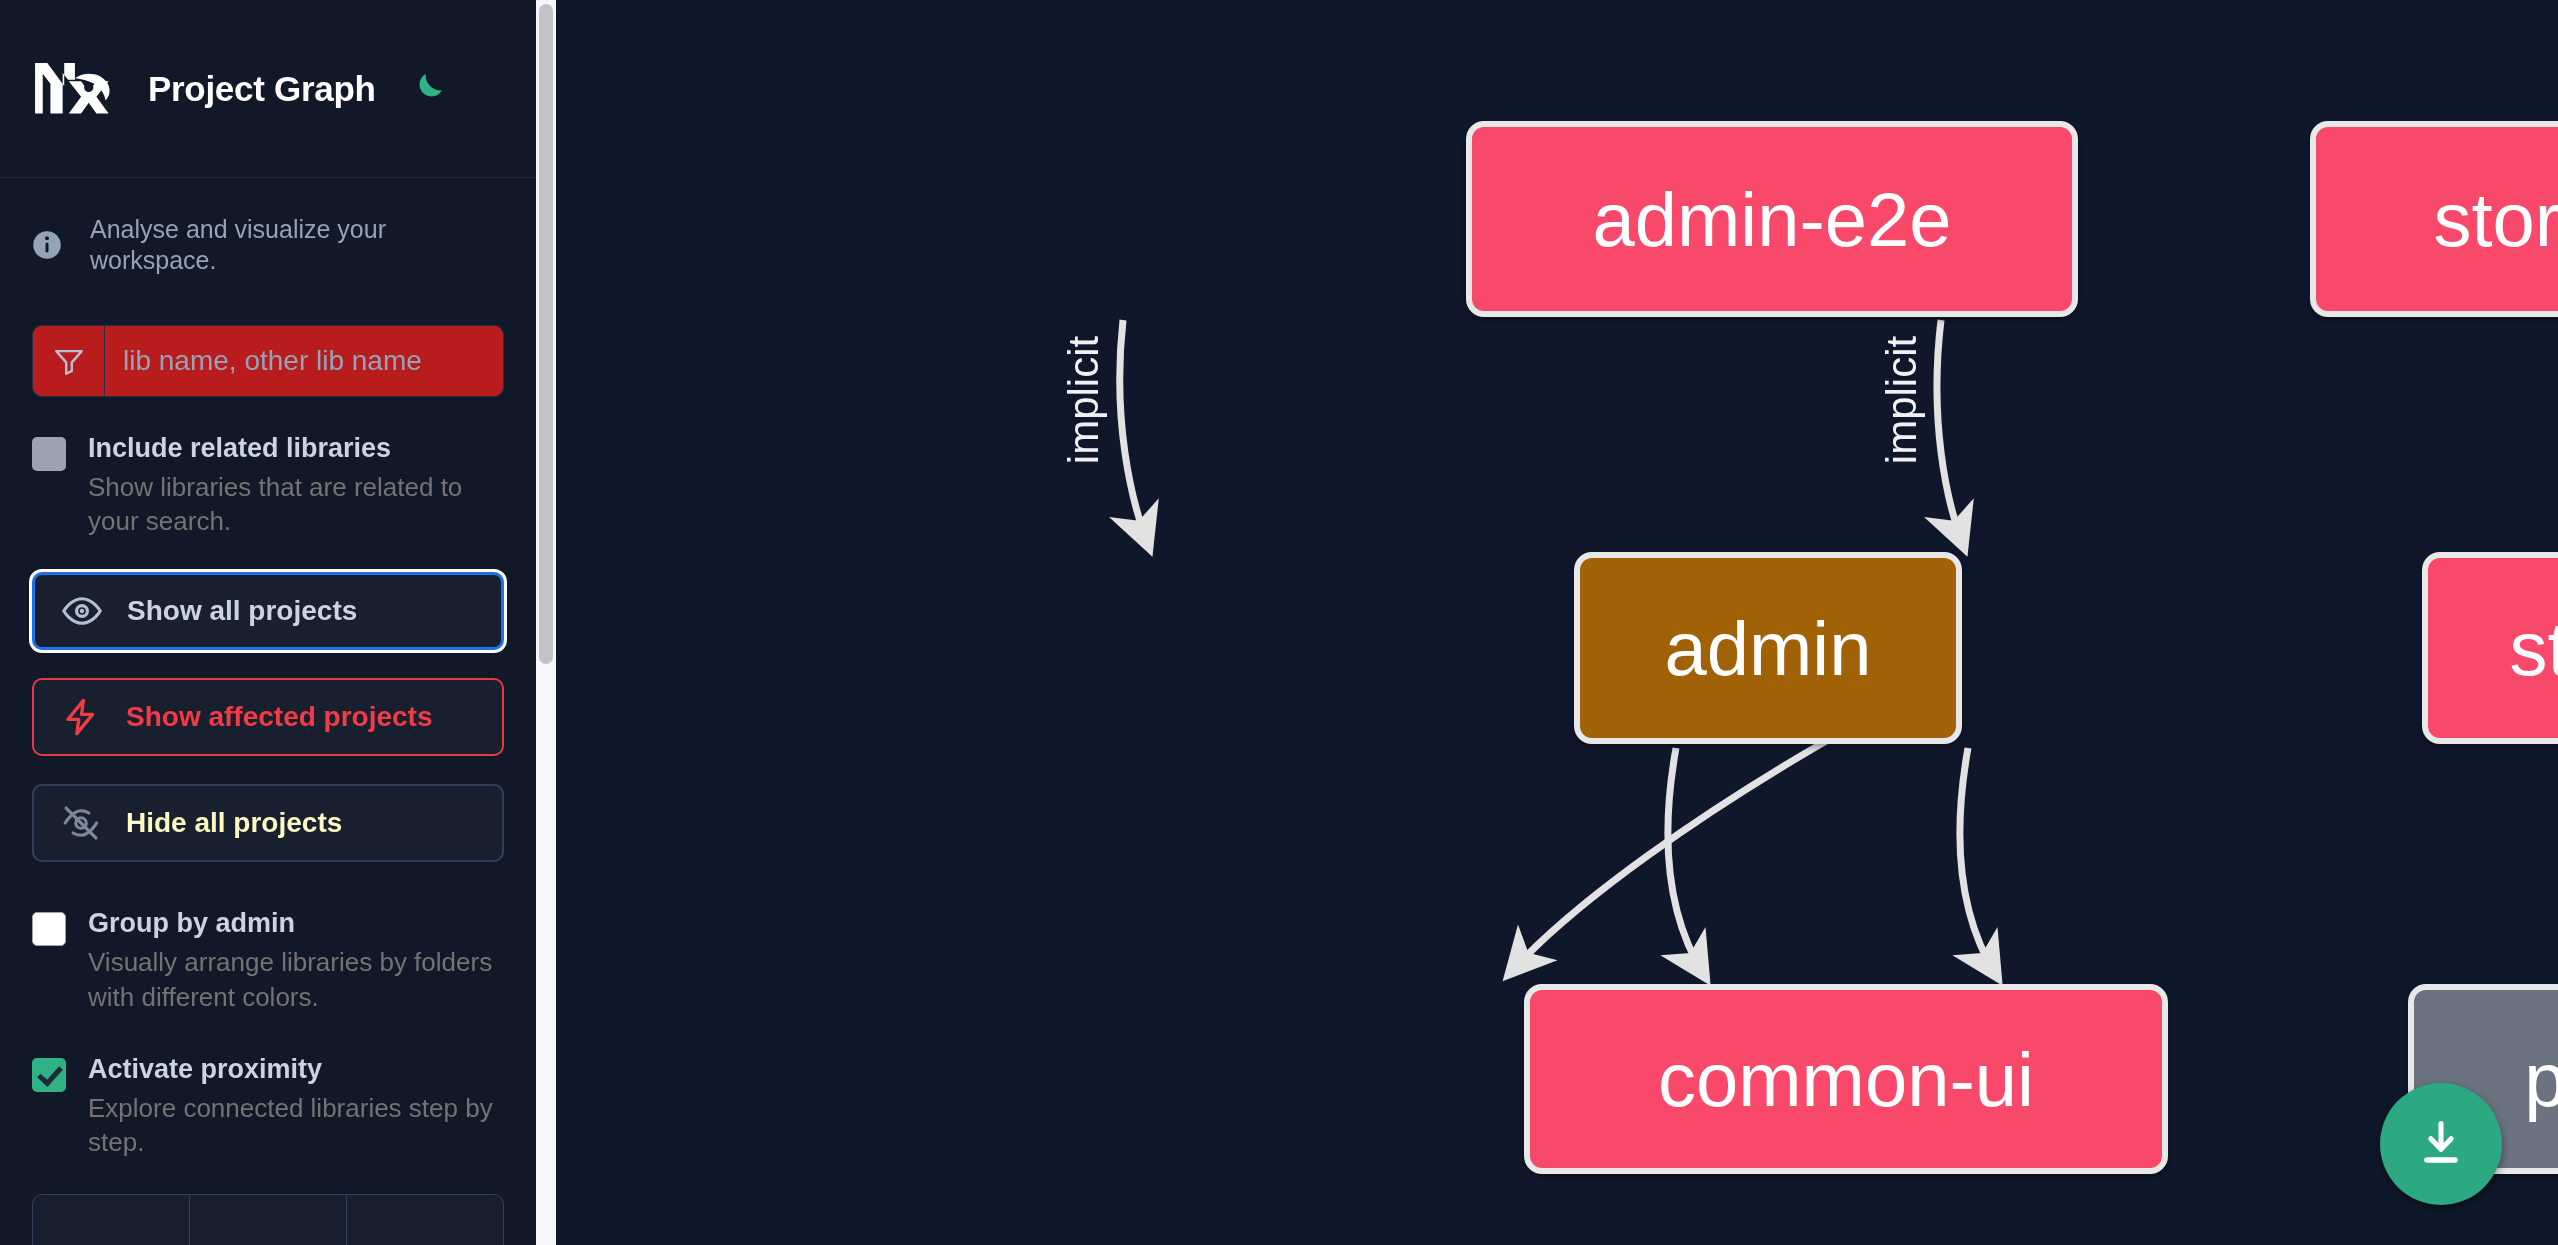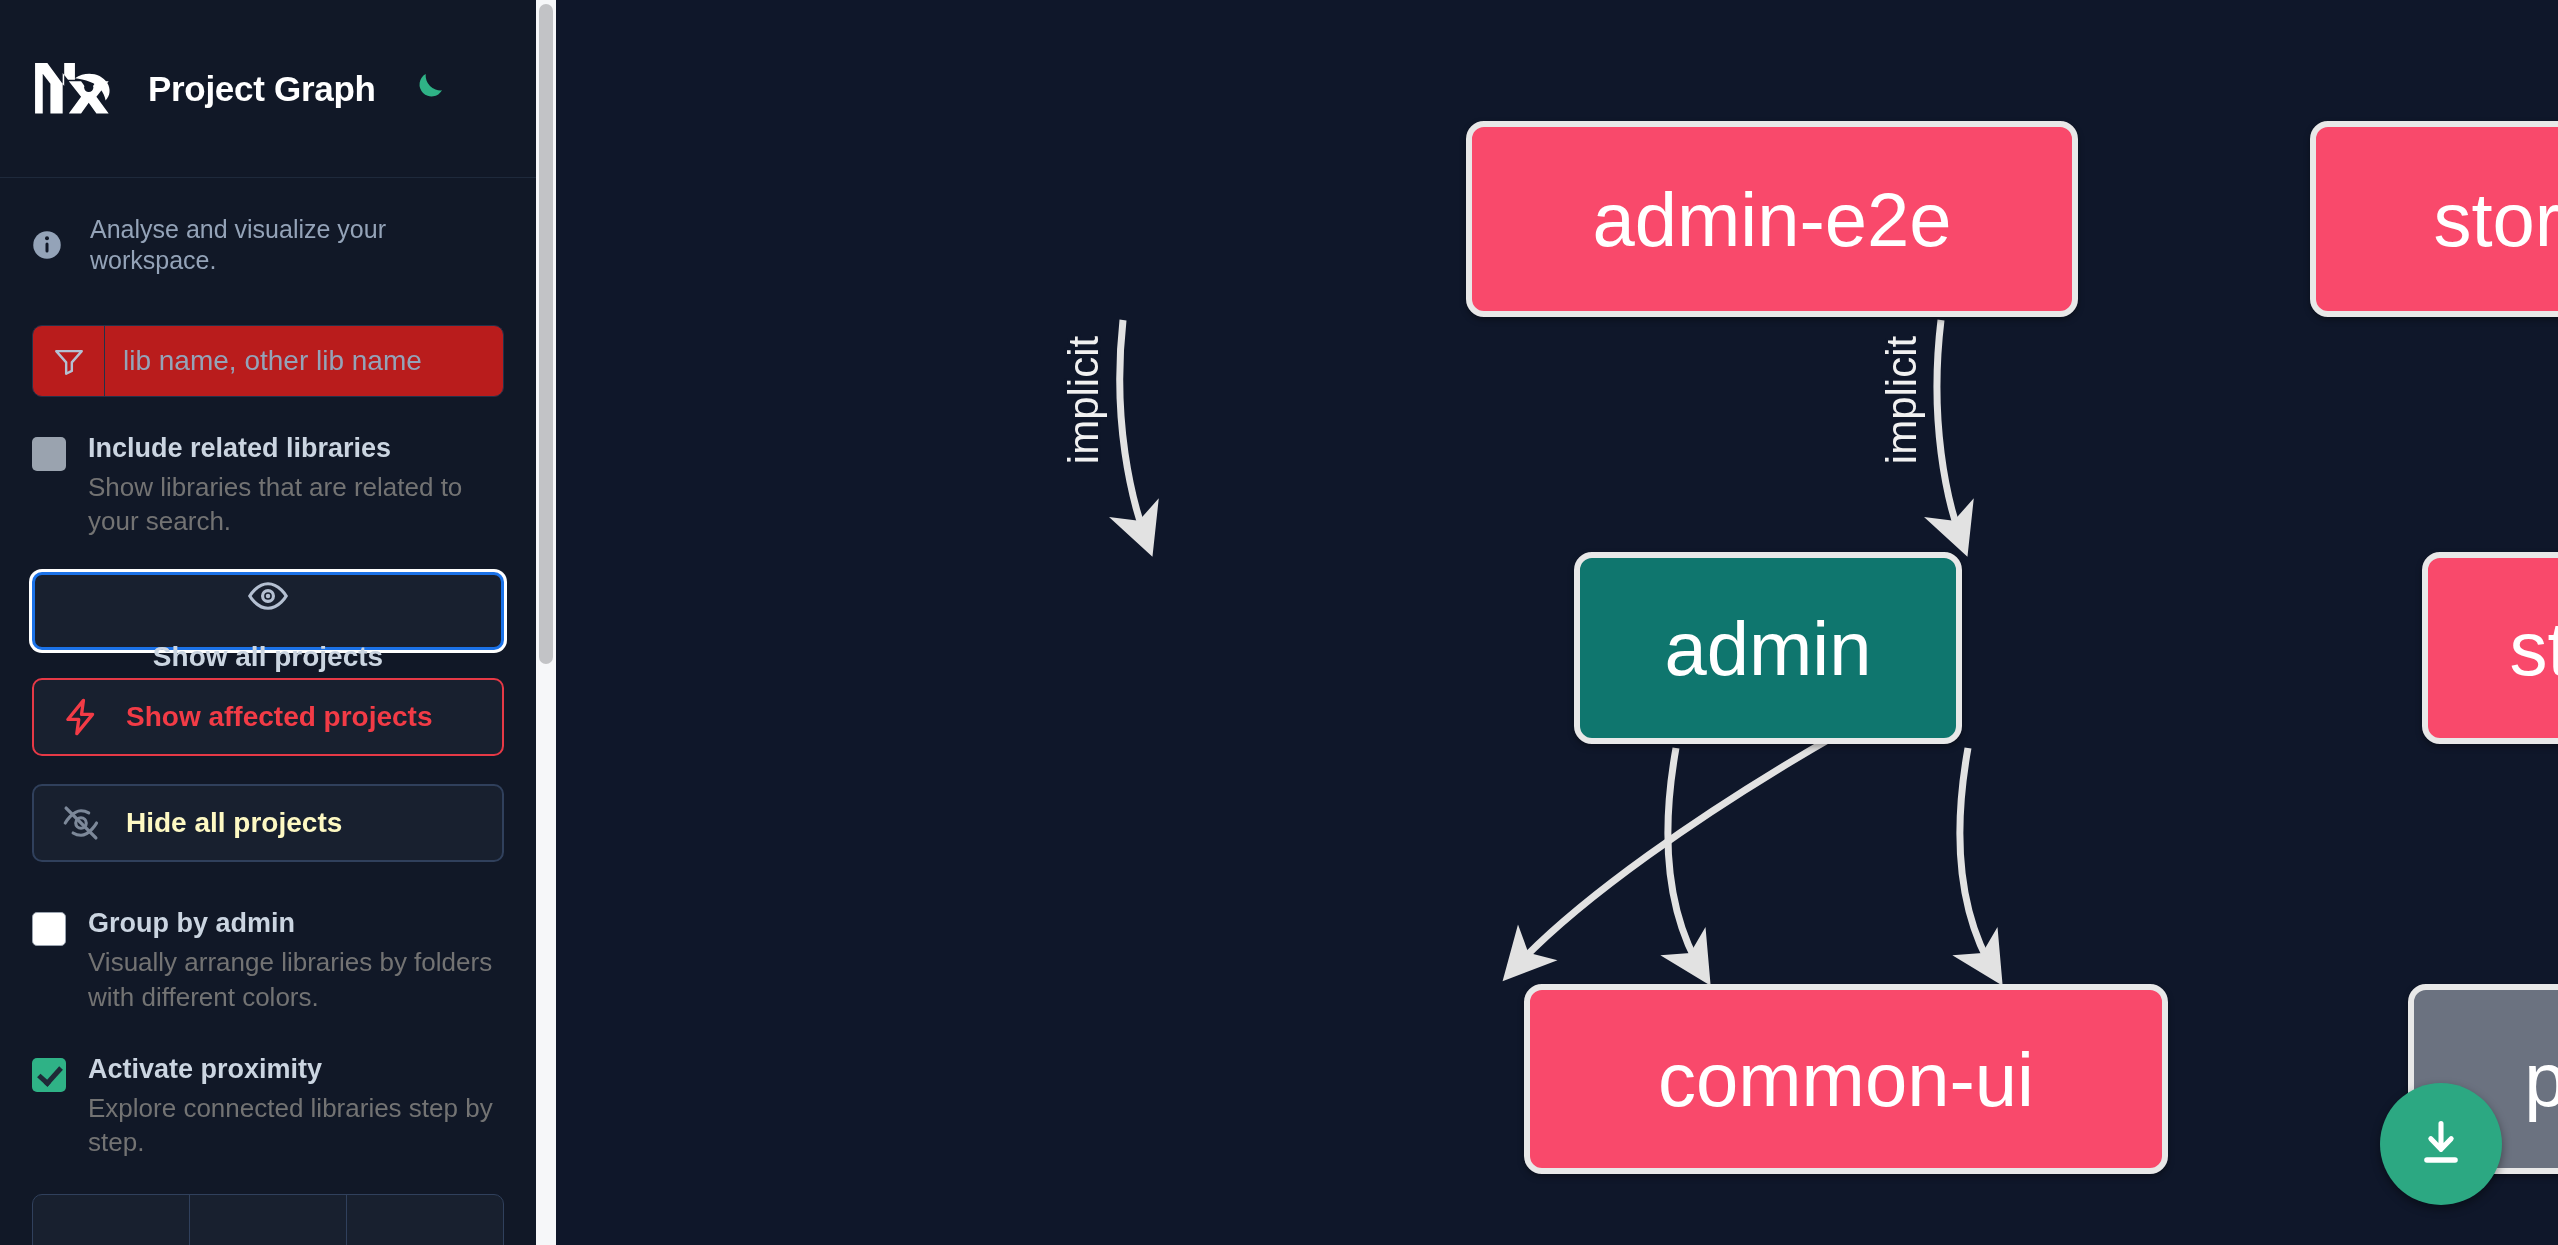--- a/index.html
+++ b/index.html
@@ -124,21 +124,20 @@
     font-weight: 700;
     cursor: pointer;
     background: #18202f;
     font-family: "Liberation Sans", sans-serif;
     text-align: left;
   }
   .gbtn.primary {
     border: 3px solid #1b72e8;
     color: #cbd5e1;
     box-shadow: 0 0 0 3px #ffffff;
-    flex-direction: column;
   }
   .gbtn.danger {
     border: 2px solid #e63946;
     color: #f23b46;
   }
   .gbtn.plain {
     border: 2px solid #30405c;
     color: #fef9c3;
   }
   .gbtn .ic { width: 42px; height: 42px; flex: 0 0 42px; display: block; }
@@ -336,21 +335,21 @@
       <text x="542" y="400" fill="#f1f1f1" font-size="42" font-family="Liberation Sans, sans-serif" transform="rotate(-90 542 400)" text-anchor="middle" stroke="#0f172a" stroke-width="5" paint-order="stroke">implicit</text>
       <text x="1360" y="400" fill="#f1f1f1" font-size="42" font-family="Liberation Sans, sans-serif" transform="rotate(-90 1360 400)" text-anchor="middle" stroke="#0f172a" stroke-width="5" paint-order="stroke">implicit</text>
     </svg>
 
     <div class="node" style="left:874px; top:121px; width:612px; height:196px; background:#f9496b; font-size:76px;">
       <span>admin-e2e</span>
     </div>
     <div class="node" style="left:1718px; top:121px; width:568px; height:196px; background:#f9496b; font-size:76px;">
       <span>store-e2e</span>
     </div>
-    <div class="node" style="left:982px; top:552px; width:388px; height:192px; background:#0f766e; font-size:76px;">
+    <div class="node" style="left:982px; top:552px; width:388px; height:192px; background:#a16207; font-size:76px;">
       <span>admin</span>
     </div>
     <div class="node" style="left:1830px; top:552px; width:344px; height:192px; background:#f9496b; font-size:76px;">
       <span>store</span>
     </div>
     <div class="node" style="left:932px; top:984px; width:644px; height:190px; background:#f9496b; font-size:76px;">
       <span>common-ui</span>
     </div>
     <div class="node" style="left:1816px; top:984px; width:524px; height:190px; background:#6b7280; font-size:76px;">
       <span>products</span>

